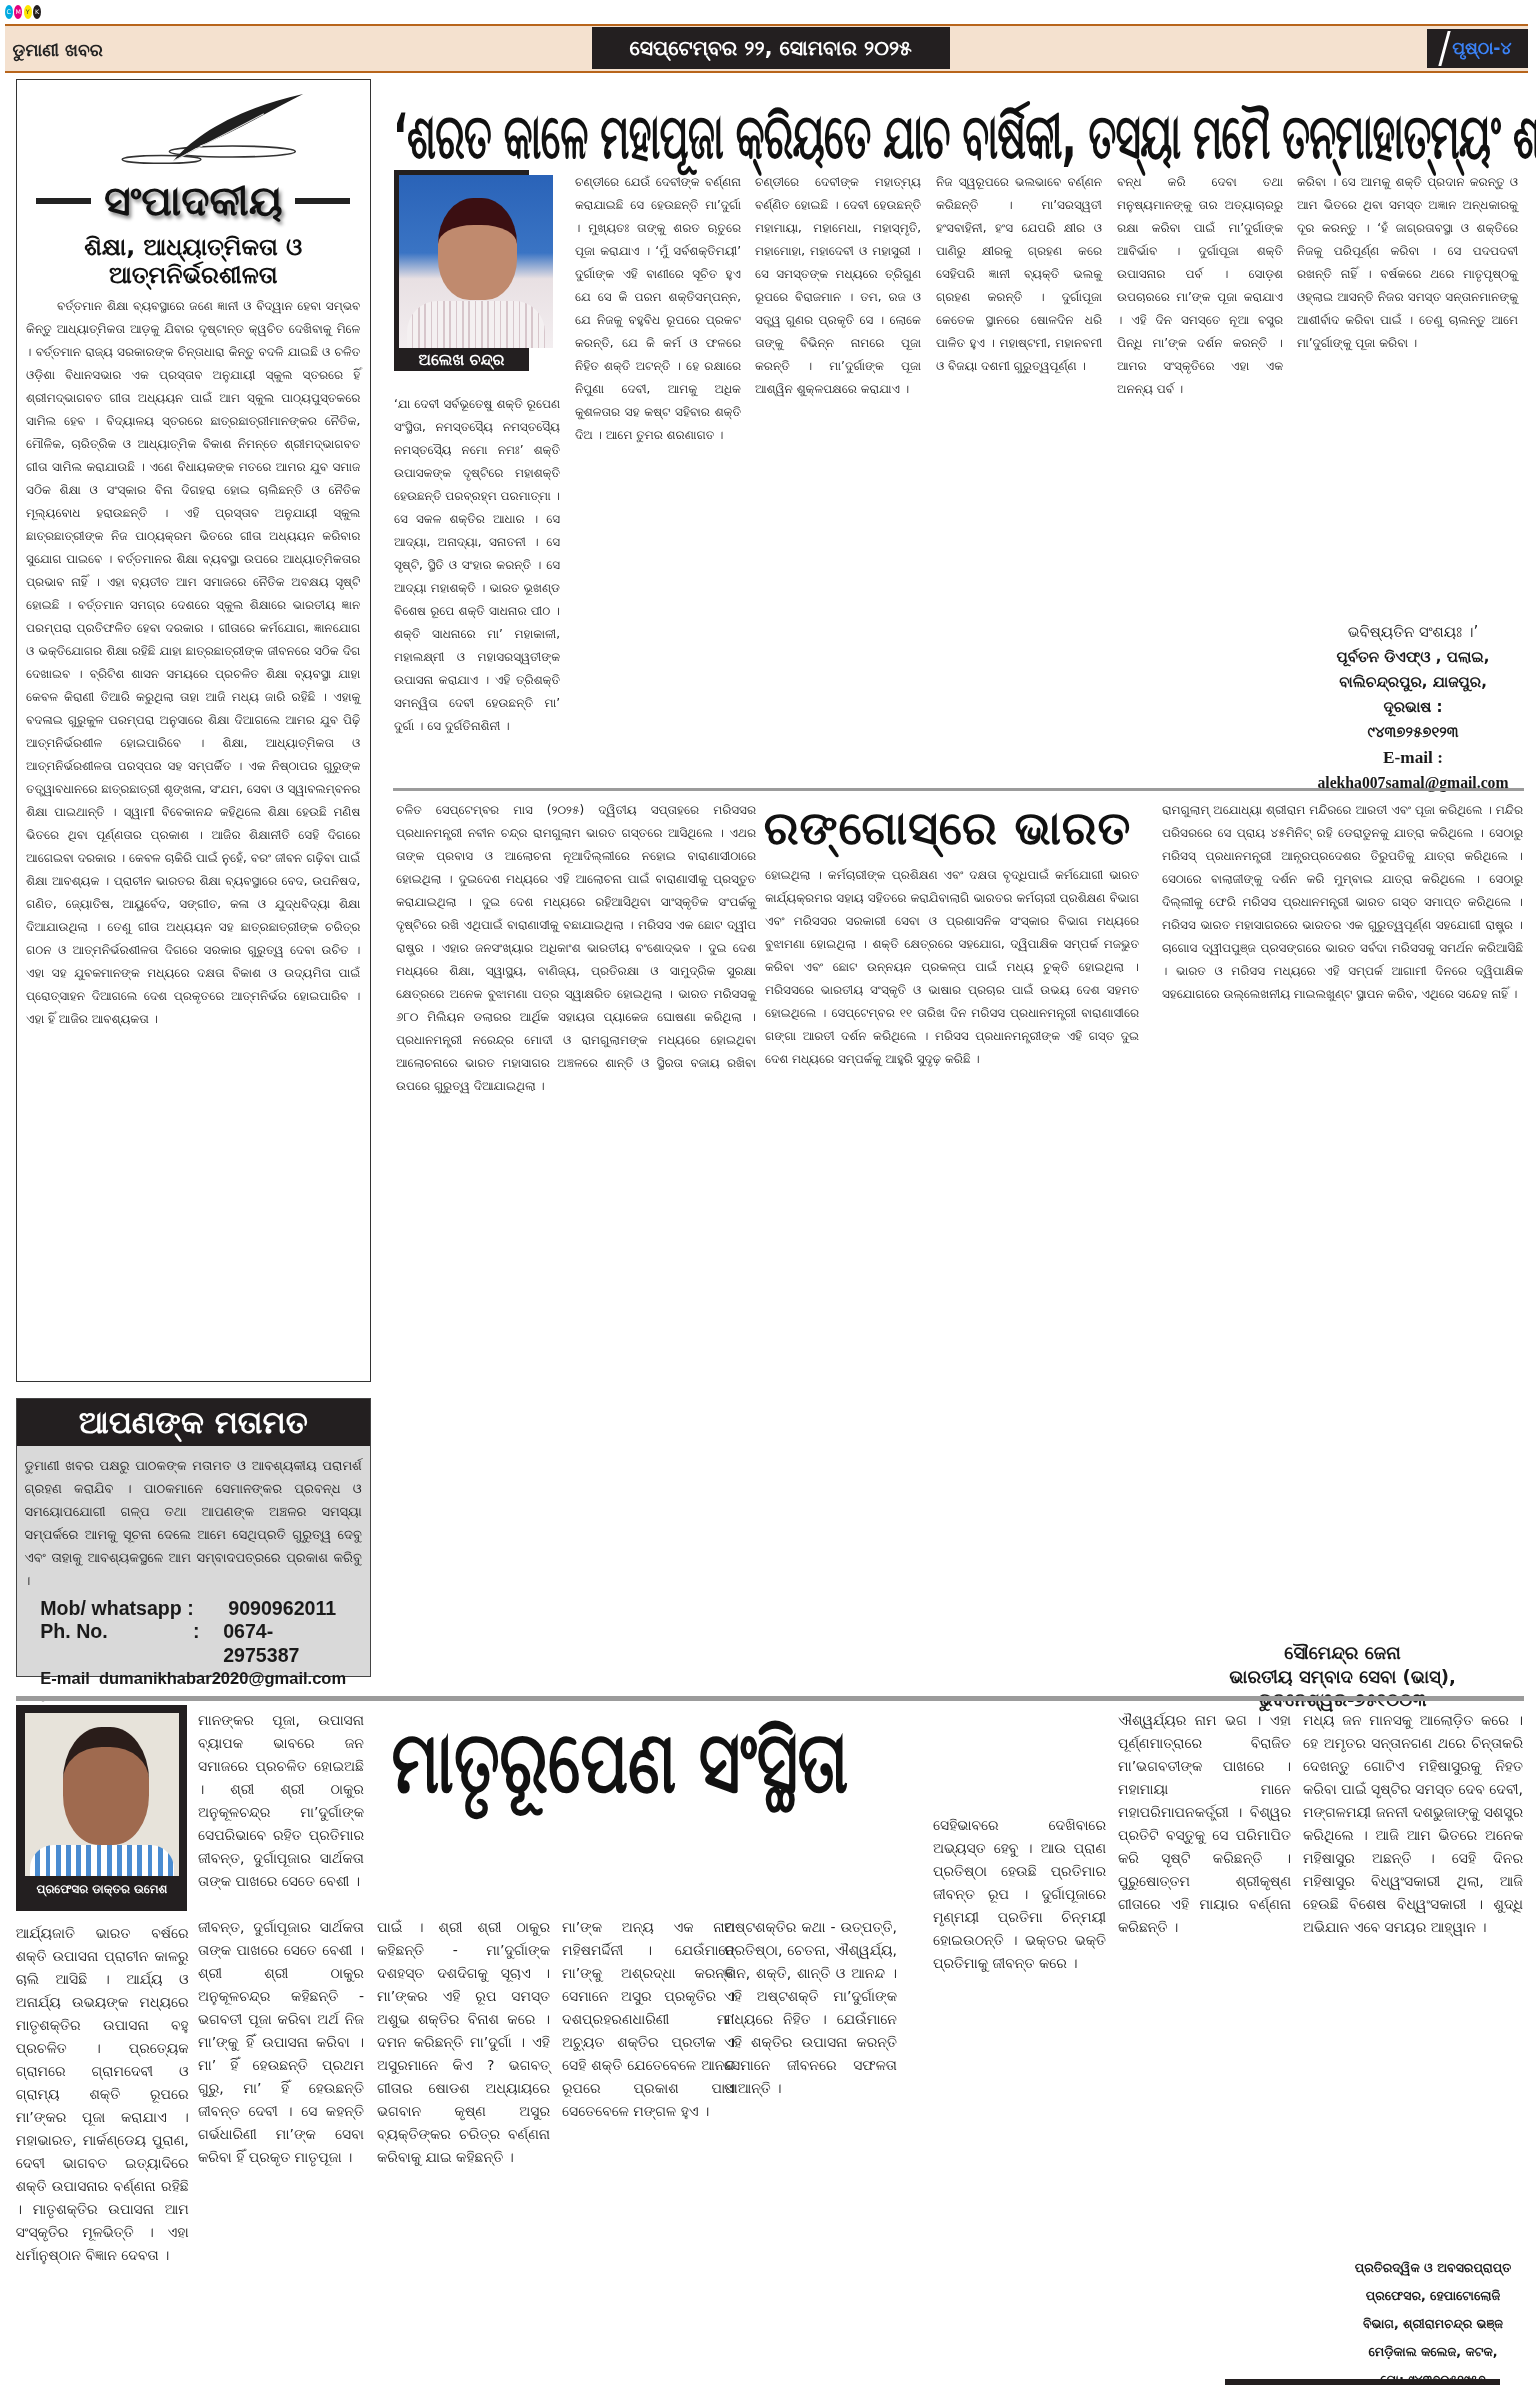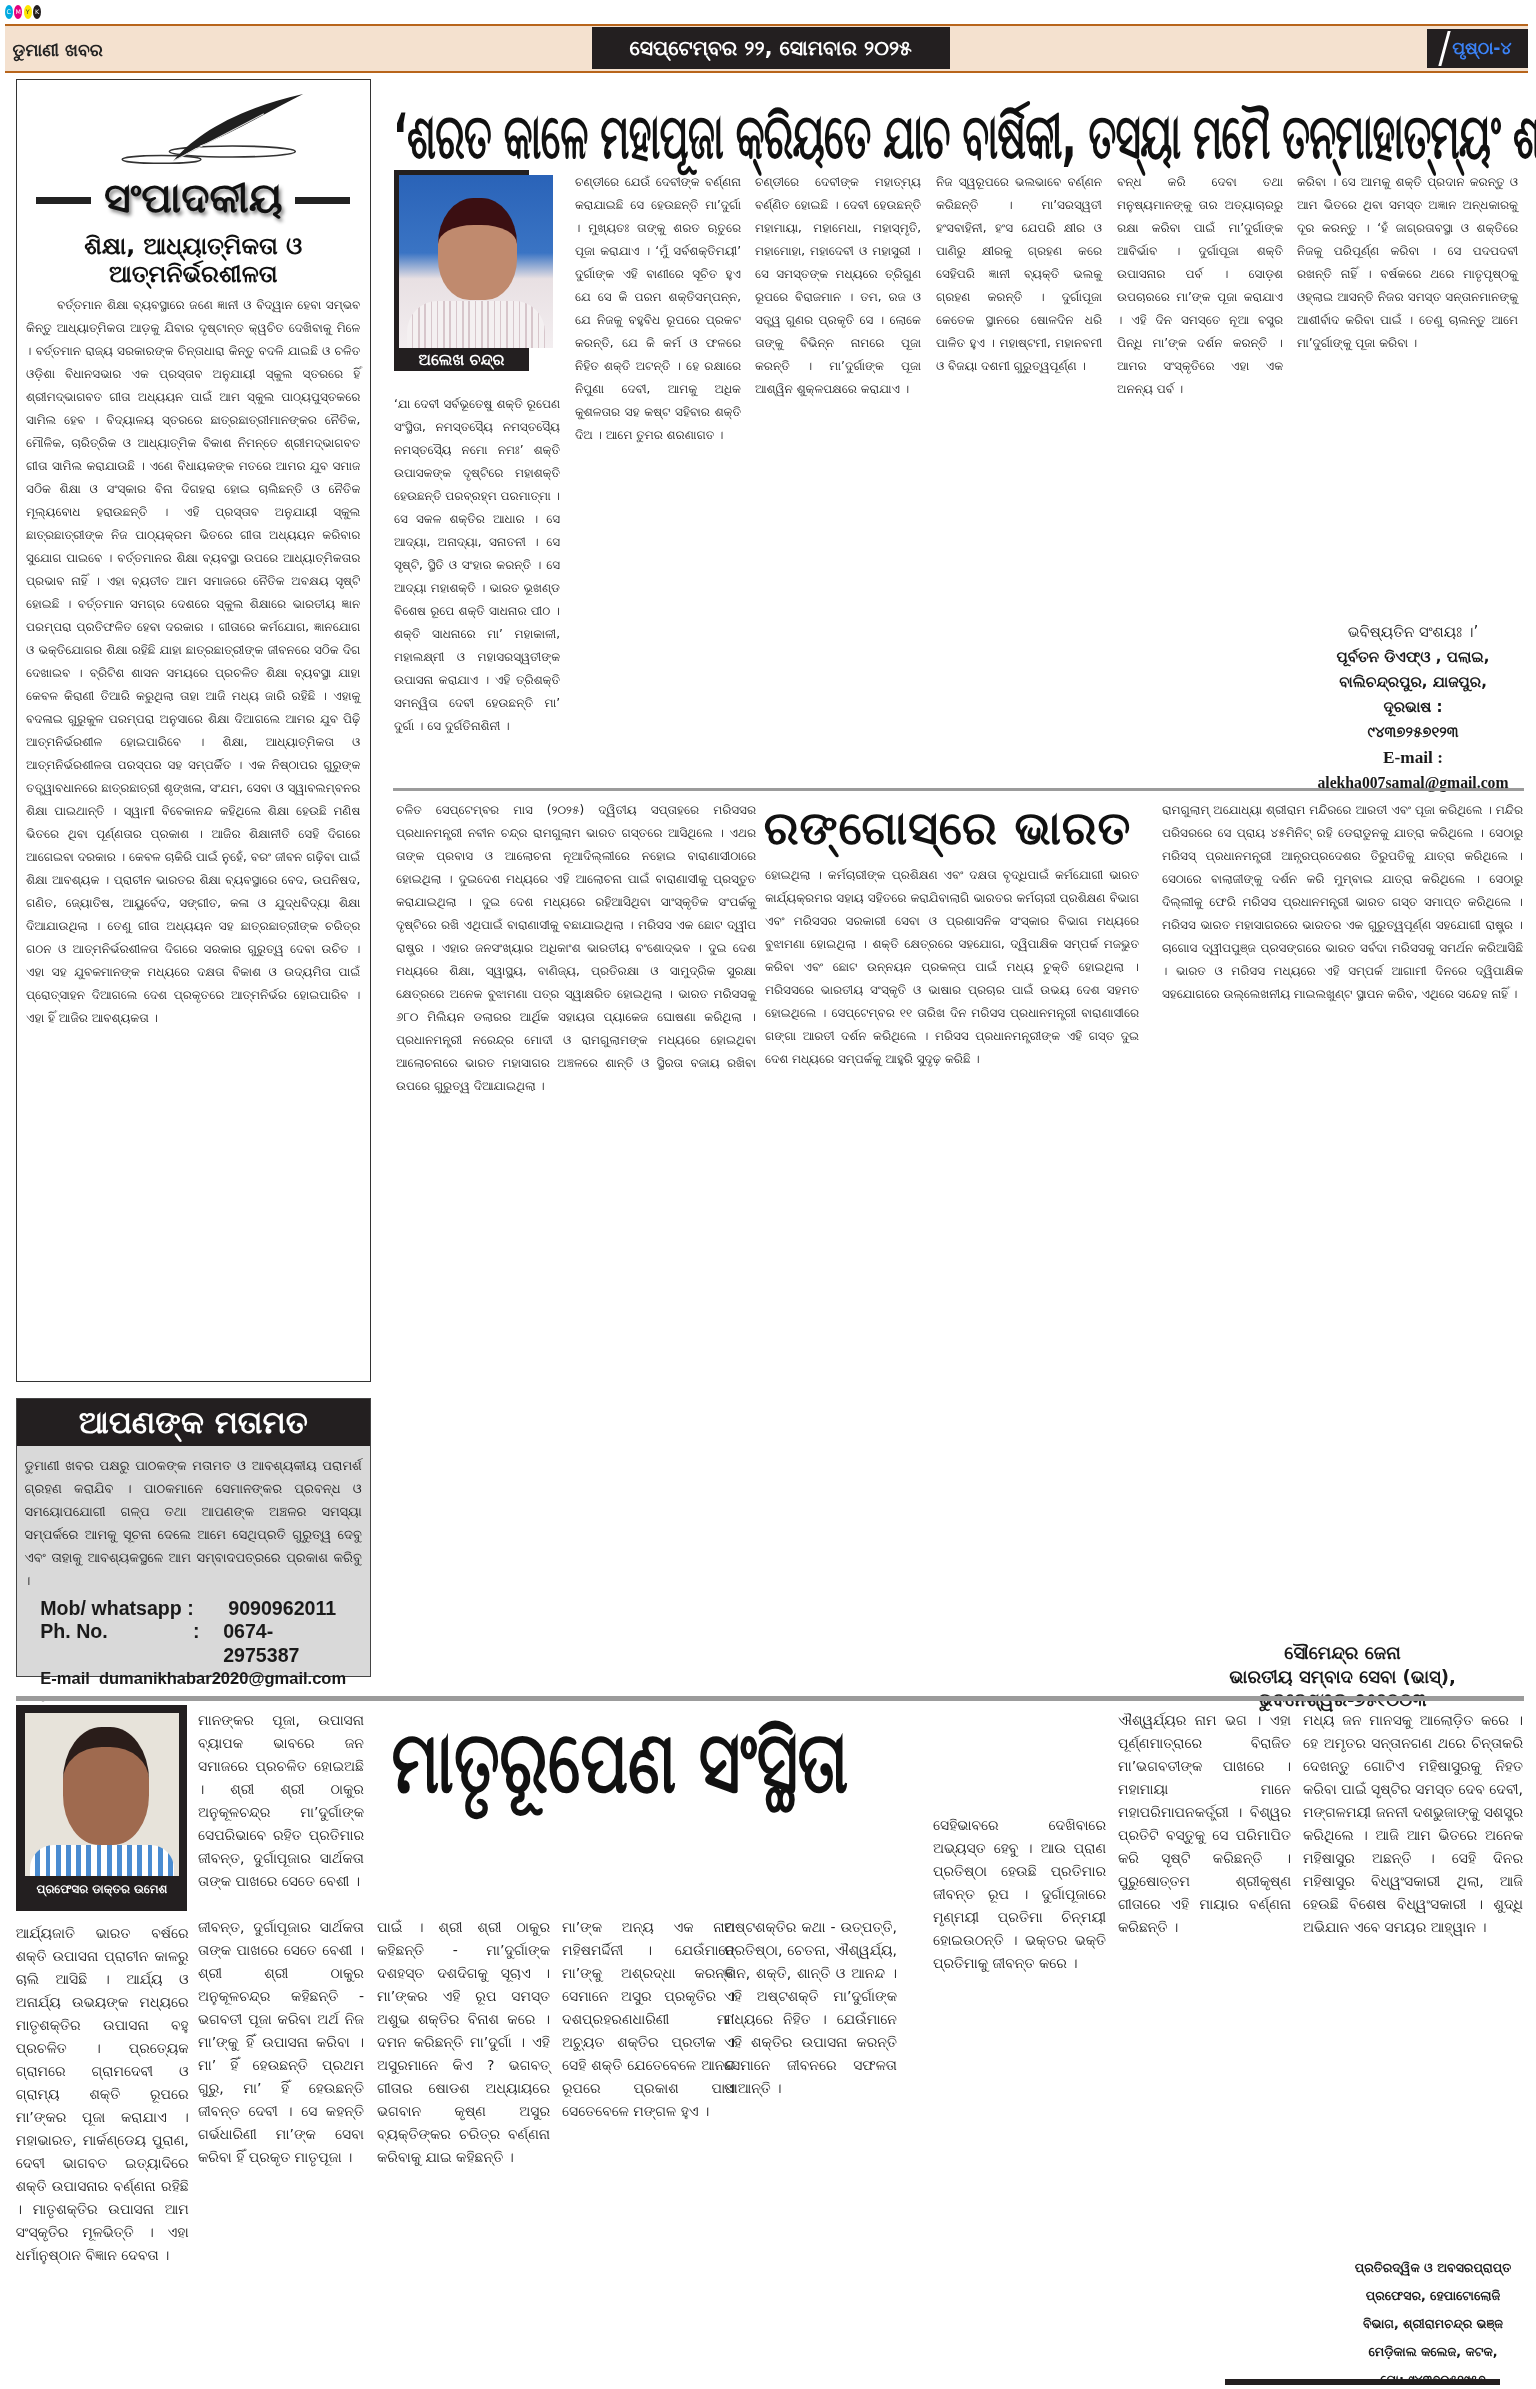--- a/index.html
+++ b/index.html
@@ -8,21 +8,21 @@
   .cmyk span { width: 7.9px; height: 14px; border-radius: 50%; display: inline-block; font-size: 6.3px; color: #fff; text-align: center; line-height: 14px; }
   .masthead { position: absolute; left: 4.7px; top: 23.6px; width: 1523px; height: 49px; background: #f4e1cf; border-top: 2.4px solid #b8651b; border-bottom: 2.4px solid #b8651b; }
   .mh-left { position: absolute; left: 7.9px; top: 14px; font-size: 17.3px; font-weight: bold; color: #222; }
   .mh-date { position: absolute; left: 587px; top: 1.6px; width: 358px; height: 42px; background: #231f20; color: #fff; font-size: 20.4px; font-weight: bold; display: flex; align-items: center; justify-content: center; }
   .mh-page { position: absolute; right: 0; top: 3.1px; width: 101px; height: 39px; background: #231f20; color: #3b82f6; font-size: 17.3px; font-weight: bold; display: flex; align-items: center; justify-content: center; }
   .mh-page .slash { display:inline-block; width:3.1px; height:35px; background:#fff; transform: skewX(-15deg); margin-right:6.3px; }
 
   .col-text { font-size: 12px; line-height: 23px; text-align: justify; color: #222; font-family: "DejaVu Sans", sans-serif; }
   .editorial { position: absolute; left: 15.7px; top: 79px; width: 355px; height: 1303px; border: 1.6px solid #333; padding: 6.3px 9.4px; }
   .quill { height: 86px; display: flex; justify-content: center; align-items: center; }
-  .ed-title-row { display: flex; align-items: center; justify-content: center; gap: 12.6px; margin-top: 4.7px; font-family: Liberation Mono, monospace; }
+  .ed-title-row { display: flex; align-items: center; justify-content: center; gap: 12.6px; margin-top: 4.7px; }
   .ed-title-row .bar { height: 6.3px; width: 55px; background: #222; }
   .ed-title { font-size: 41px; font-weight: bold; color: #111; text-shadow: 2.4px 3.1px 3.9px #888; }
   .ed-subtitle { font-size: 23.6px; font-weight: bold; text-align: center; margin: 7.9px 0 6.3px; color: #111; }
   .ed-body { text-indent: 31px; }
 
   .opinion { position: absolute; left: 15.7px; top: 1398px; width: 355px; height: 279px; border: 1.6px solid #444; background: #d9d9d9; }
   .op-head { background: #231f20; color: #fff; font-size: 31px; font-weight: bold; text-align: center; height: 47px; line-height: 47px; }
   .op-body { padding: 7.9px 7.9px 0; font-size: 13px; line-height: 23px; text-align: justify; }
   .op-contacts { padding: 4.7px 23.6px; font-family: "Liberation Sans", sans-serif; font-weight: bold; }
   .op-contacts .row { display: flex; font-size: 19.6px; line-height: 23.6px; }

